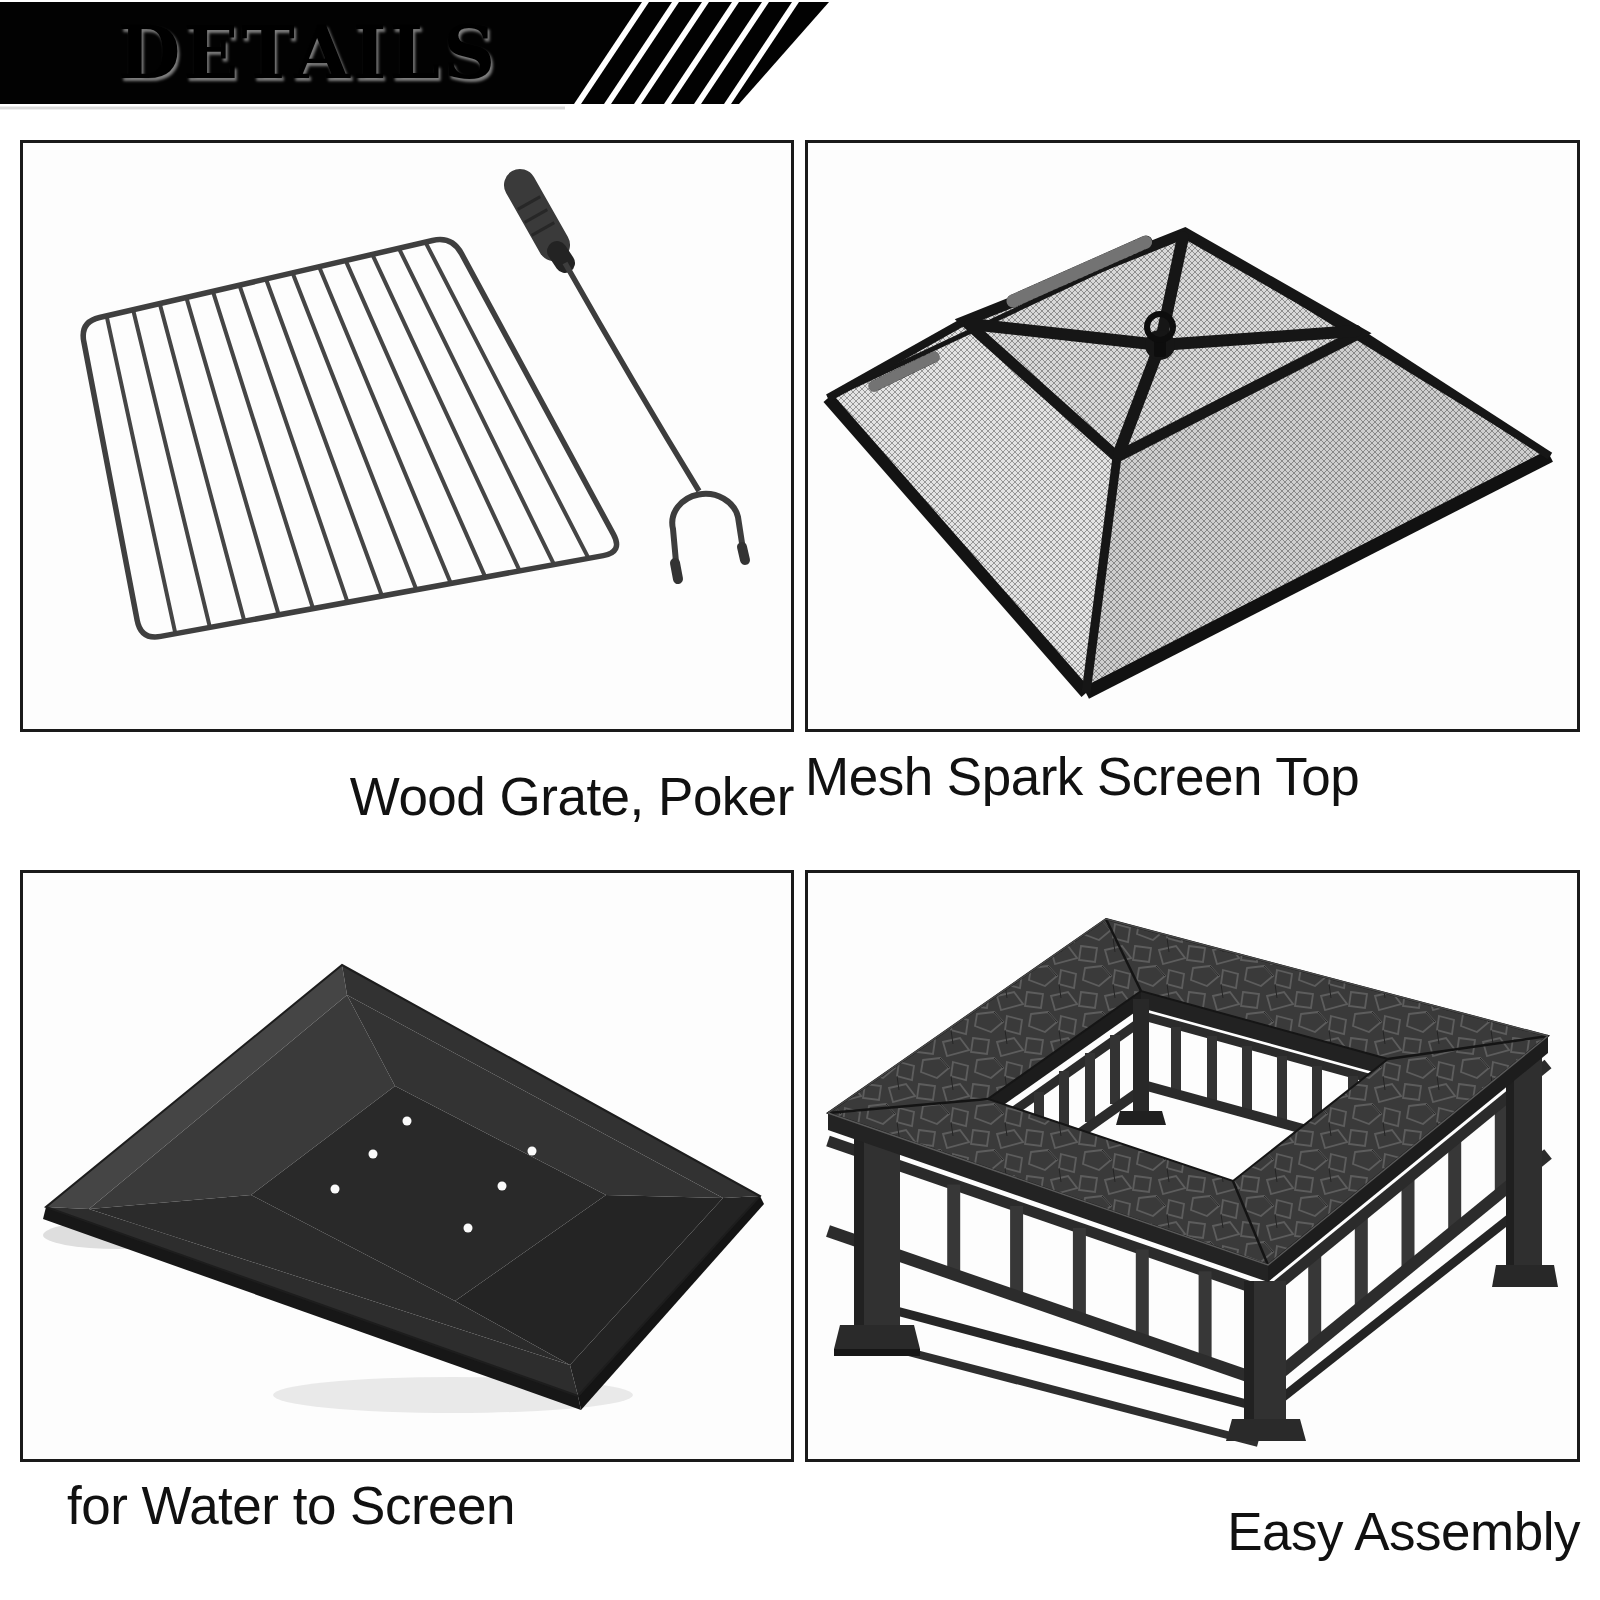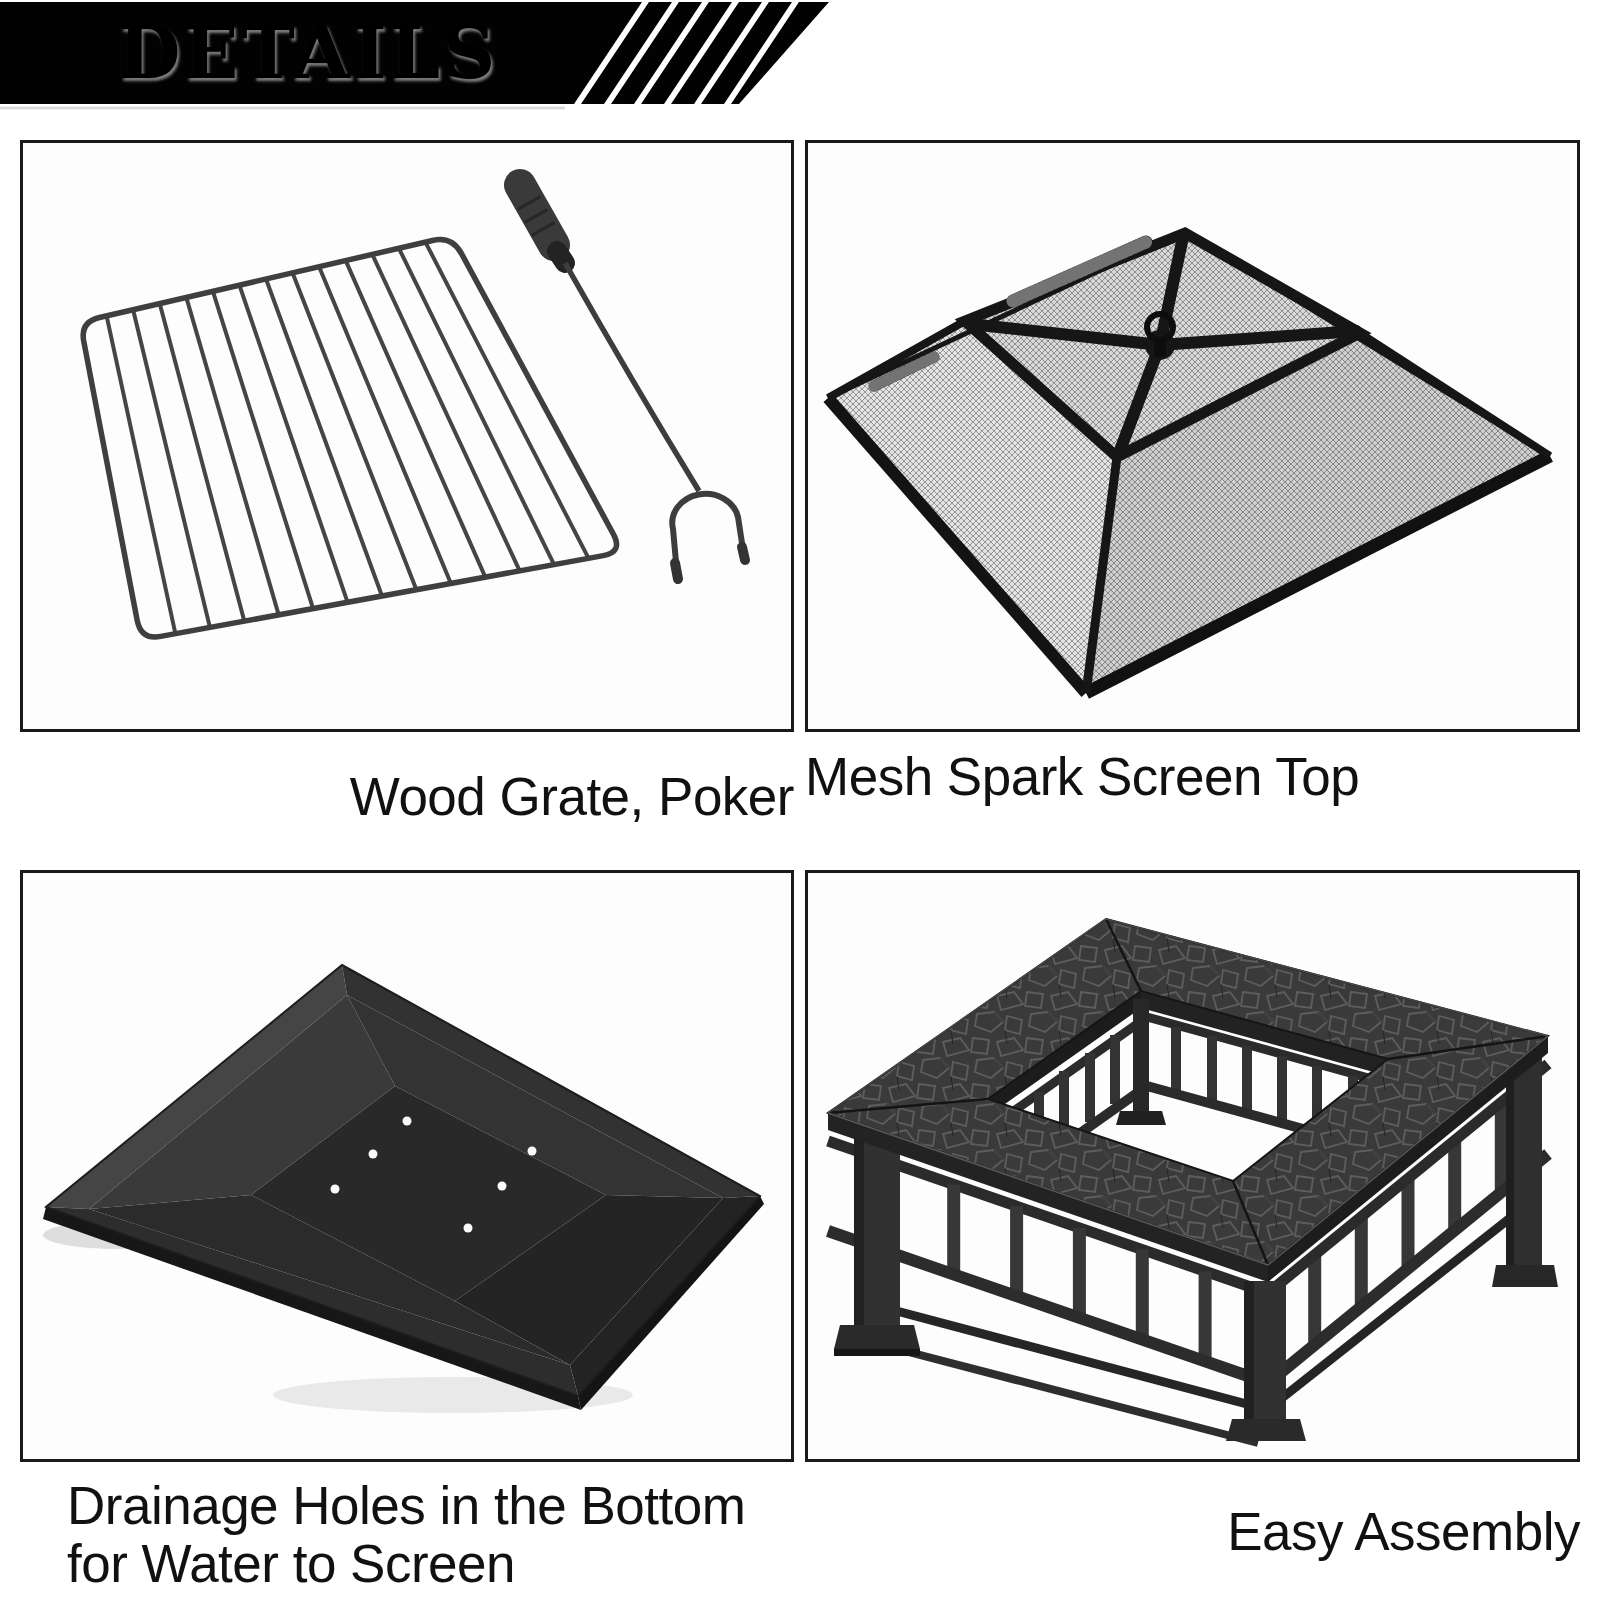--- a/index.html
+++ b/index.html
@@ -254,18 +254,17 @@
         </g>
         <path d="M20,240 L460,392 L740,163" fill="none" stroke="#595959" stroke-width="1.5"></path>
         <path d="M20,240 L298,46 L740,163" fill="none" stroke="#4a4a4a" stroke-width="1.5"></path>
       </g>
     </svg>
   </figure>
 
   <div class="caption c1">Wood Grate, Poker</div>
   <div class="caption c2">Mesh Spark Screen Top</div>
   <div class="caption c3">
-    <div>Drainage Holes in the Bottom</div>
     <div>for Water to Screen</div>
   </div>
   <div class="caption c4">Easy Assembly</div>
 
 </div>
 
 </body></html>

